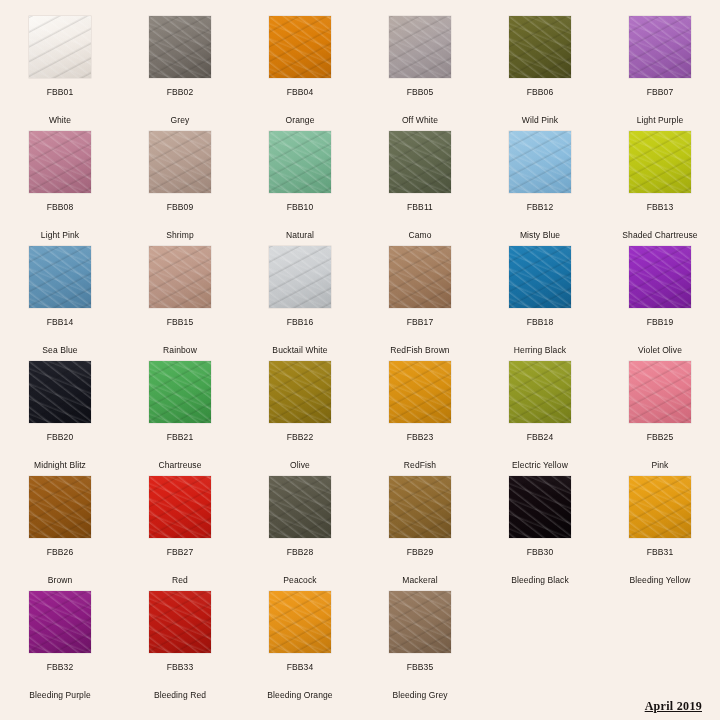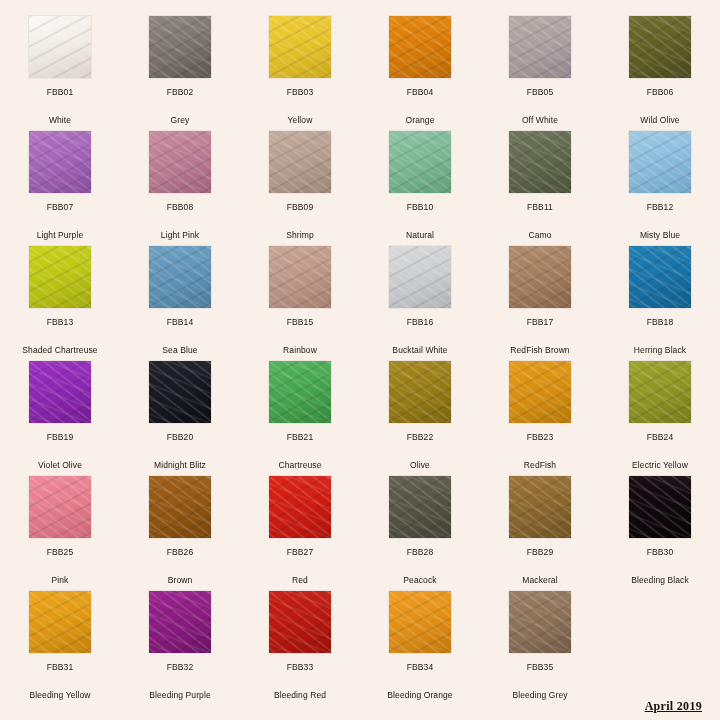--- a/index.html
+++ b/index.html
@@ -119,34 +119,30 @@
 <div id="swatch-grid">
     <div class="swatch-cell">
       <div class="swatch-chip" style="background: linear-gradient(150deg, rgb(251, 249, 246) 0%, rgb(242, 236, 230) 55%, rgb(227, 219, 211) 100%);"></div>
       <div class="swatch-caption"><span class="swatch-code">FBB01</span><span class="swatch-name">White</span></div>
     </div>
     <div class="swatch-cell">
       <div class="swatch-chip" style="background: linear-gradient(150deg, rgb(141, 134, 126) 0%, rgb(122, 115, 108) 55%, rgb(95, 89, 82) 100%);"></div>
       <div class="swatch-caption"><span class="swatch-code">FBB02</span><span class="swatch-name">Grey</span></div>
     </div>
     <div class="swatch-cell">
-      <div class="swatch-chip" style="background: linear-gradient(150deg, rgb(240, 205, 53) 0%, rgb(230, 194, 42) 55%, rgb(211, 174, 28) 100%);"></div>
-      <div class="swatch-caption"><span class="swatch-code">FBB03</span><span class="swatch-name">Yellow</span></div>
-    </div>
-    <div class="swatch-cell">
       <div class="swatch-chip" style="background: linear-gradient(150deg, rgb(228, 135, 14) 0%, rgb(217, 124, 8) 55%, rgb(192, 107, 5) 100%);"></div>
       <div class="swatch-caption"><span class="swatch-code">FBB04</span><span class="swatch-name">Orange</span></div>
     </div>
     <div class="swatch-cell">
       <div class="swatch-chip" style="background: linear-gradient(150deg, rgb(182, 170, 164) 0%, rgb(170, 160, 162) 55%, rgb(150, 140, 144) 100%);"></div>
       <div class="swatch-caption"><span class="swatch-code">FBB05</span><span class="swatch-name">Off White</span></div>
     </div>
     <div class="swatch-cell">
       <div class="swatch-chip" style="background: linear-gradient(150deg, rgb(111, 109, 44) 0%, rgb(95, 95, 38) 55%, rgb(75, 75, 29) 100%);"></div>
-      <div class="swatch-caption"><span class="swatch-code">FBB06</span><span class="swatch-name">Wild Olive</span></div>
+      <div class="swatch-caption"><span class="swatch-code">FBB06</span><span class="swatch-name">Wild Pink</span></div>
     </div>
     <div class="swatch-cell">
       <div class="swatch-chip" style="background: linear-gradient(150deg, rgb(178, 115, 196) 0%, rgb(162, 99, 182) 55%, rgb(140, 79, 161) 100%);"></div>
       <div class="swatch-caption"><span class="swatch-code">FBB07</span><span class="swatch-name">Light Purple</span></div>
     </div>
     <div class="swatch-cell">
       <div class="swatch-chip" style="background: linear-gradient(150deg, rgb(201, 139, 158) 0%, rgb(187, 123, 146) 55%, rgb(165, 101, 125) 100%);"></div>
       <div class="swatch-caption"><span class="swatch-code">FBB08</span><span class="swatch-name">Light Pink</span></div>
     </div>
     <div class="swatch-cell">

